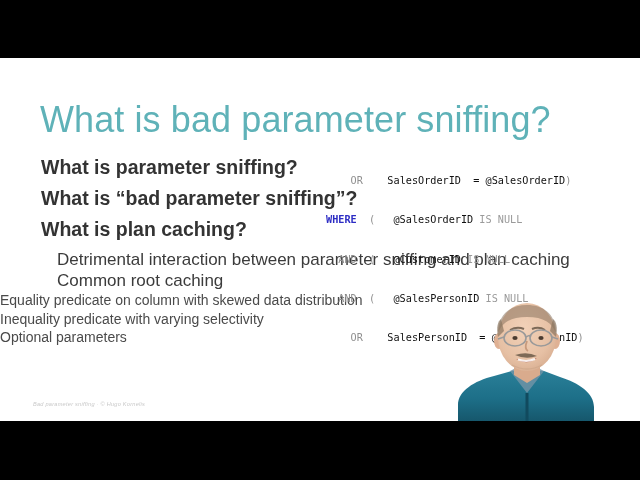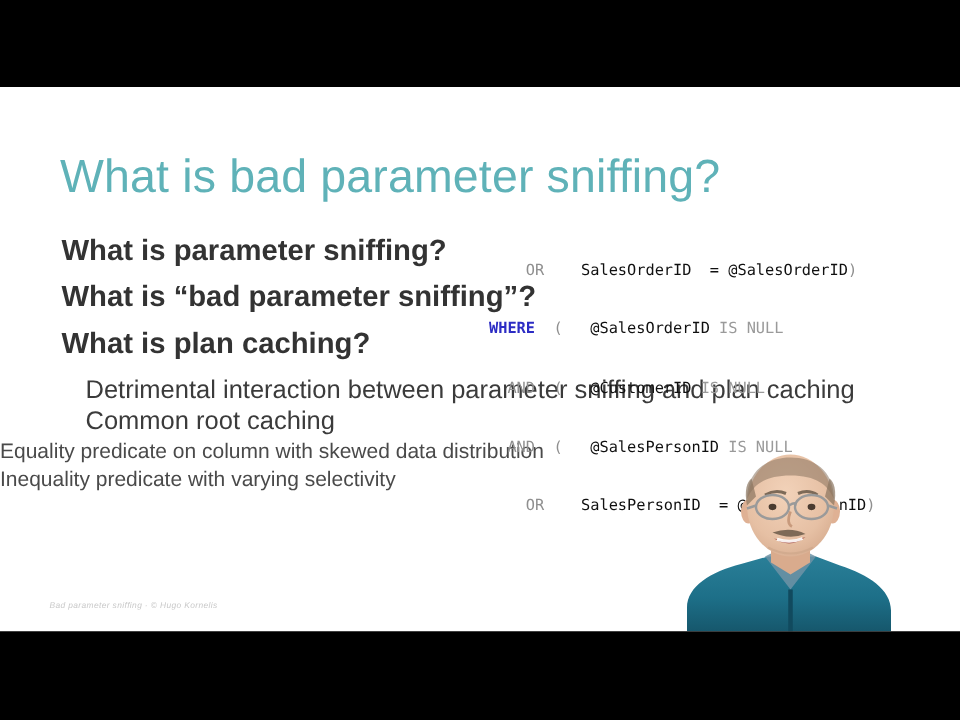--- a/index.html
+++ b/index.html
@@ -39,21 +39,21 @@
     height: 363px;
     background: #ffffff;
     overflow: hidden;
   }
 
   
   #slide-title {
     position: absolute;
     left: 40px;
     top: 44px;
-    font-size: 31px;
+    font-size: 36px;
     font-weight: 300;
     letter-spacing: 0.1px;
     color: #5fb2b8;
     white-space: nowrap;
     line-height: 1;
   }
 
   
   #body-list {
     position: absolute;
@@ -138,20 +138,21 @@
     <div id="slide-title">What is bad parameter sniffing?</div>
 
     <div id="body-list">
       <div class="bul lvl1">What is parameter sniffing?</div>
       <div class="bul lvl1">What is “bad parameter sniffing”?</div>
       <div class="bul lvl1">What is plan caching?</div>
       <div class="bul lvl2">Detrimental interaction between parameter sniffing and plan caching</div>
       <div class="bul lvl2">Common root caching</div>
       <div class="bul lvl3">Equality predicate on column with skewed data distribution</div>
       <div class="bul lvl3">Inequality predicate with varying selectivity</div>
+      <div class="bul lvl3">Optional parameters</div>
     </div>
 
     <div id="code-block">
       <div class="code-line"><span class="op">    OR</span><span class="par">    </span><span class="idn">SalesOrderID</span><span class="eq">  = @SalesOrderID</span><span class="par">)</span></div>
       <div class="code-line"><span class="kw">WHERE</span><span class="par">  (   </span><span class="idn">@SalesOrderID</span><span class="nul"> IS NULL</span></div>
       <div class="code-line"><span class="op">  AND</span><span class="par">  (   </span><span class="idn">@CustomerID</span><span class="nul"> IS NULL</span></div>
       <div class="code-line"><span class="op">  AND</span><span class="par">  (   </span><span class="idn">@SalesPersonID</span><span class="nul"> IS NULL</span></div>
       <div class="code-line"><span class="op">    OR</span><span class="par">    </span><span class="idn">SalesPersonID</span><span class="eq">  = @SalesPersonID</span><span class="par">)</span></div>
     </div>
 

